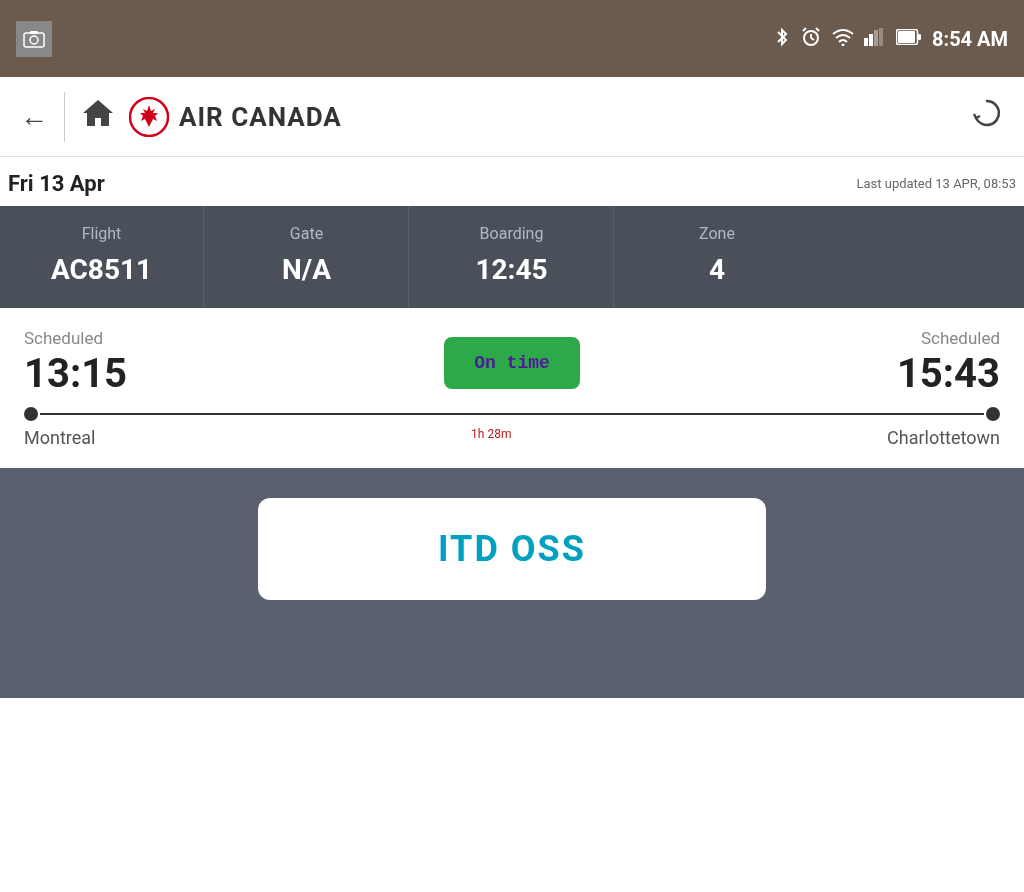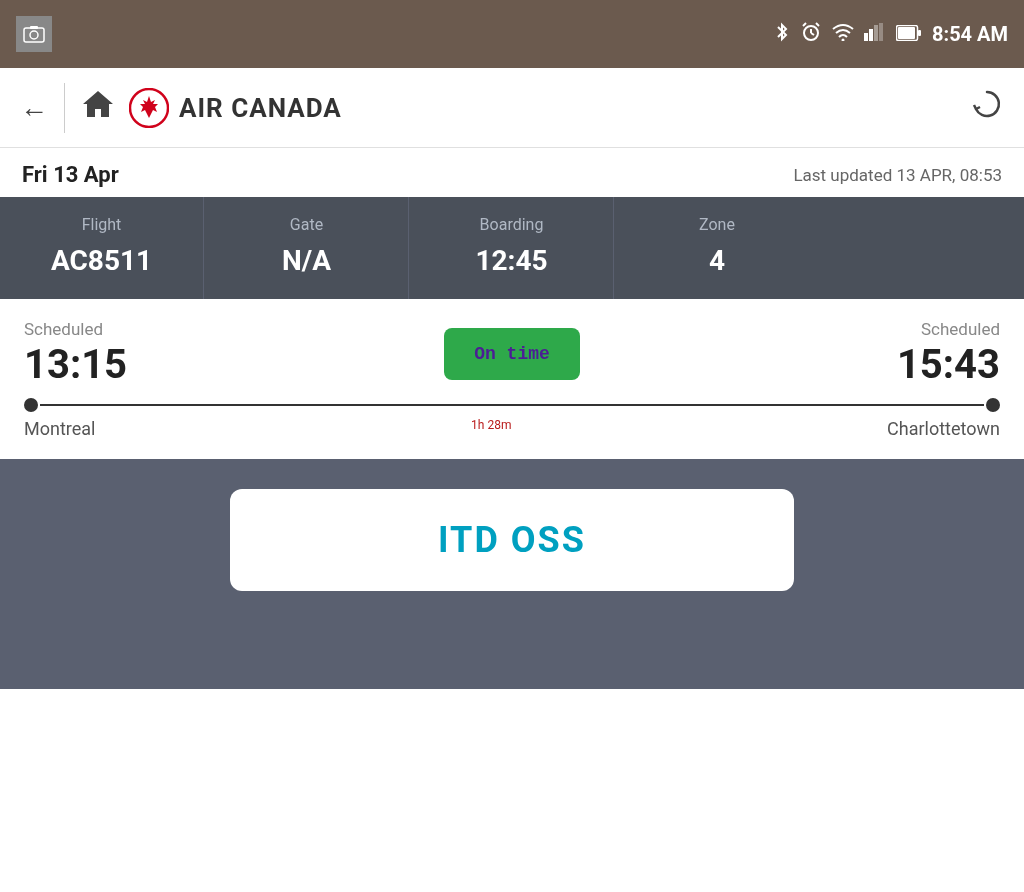--- a/index.html
+++ b/index.html
@@ -8,21 +8,21 @@
       width: 1024px;
       height: 892px;
       font-family: 'Roboto', Arial, sans-serif;
       overflow: hidden;
       background: #fff;
     }
 
     
     .status-bar {
       background: #6b5a4e;
-      height: 68px;
+      height: 77px;
       display: flex;
       align-items: center;
       justify-content: space-between;
       padding: 0 16px;
       color: white;
     }
     .status-bar-left {
       display: flex;
       align-items: center;
     }
@@ -93,32 +93,32 @@
     }
     .nav-refresh {
       font-size: 28px;
       color: #444;
       cursor: pointer;
     }
 
     
     .date-row {
       background: #fff;
-      padding: 14px 22px 10px;
+      padding: 14px 8px 10px;
       display: flex;
       justify-content: space-between;
       align-items: center;
     }
     .date-text {
       font-size: 22px;
       font-weight: bold;
       color: #222;
     }
     .last-updated {
-      font-size: 17px;
+      font-size: 13px;
       color: #666;
     }
 
     
     .flight-grid {
       display: grid;
       grid-template-columns: repeat(5, 1fr);
       background: #4a505a;
       gap: 1px;
     }
@@ -232,21 +232,21 @@
       flex: 1;
       display: flex;
       align-items: flex-start;
       justify-content: center;
       padding: 30px 20px;
       min-height: 230px;
     }
     .itd-card {
       background: #fff;
       border-radius: 12px;
-      width: 564px;
+      width: 508px;
       padding: 30px 20px;
       display: flex;
       align-items: center;
       justify-content: center;
       min-height: 100px;
     }
     .itd-text {
       font-size: 36px;
       font-weight: bold;
       color: #00a0c0;

